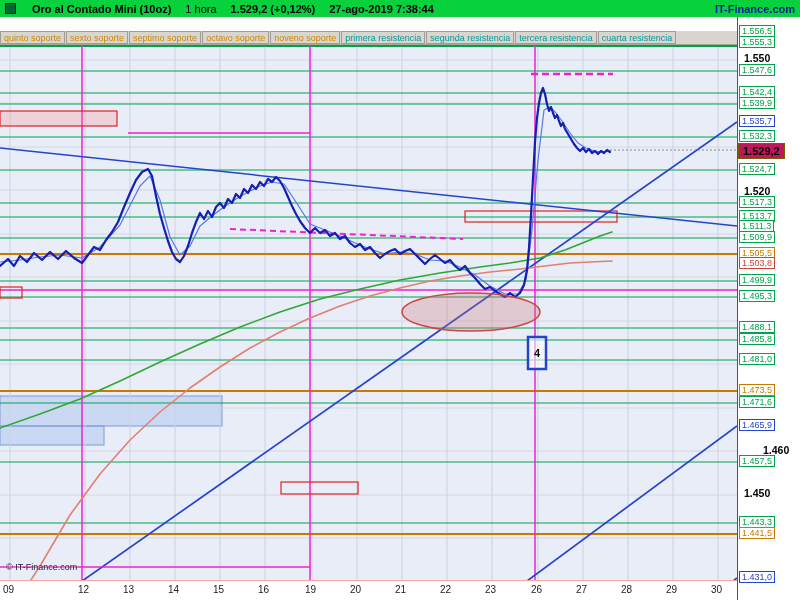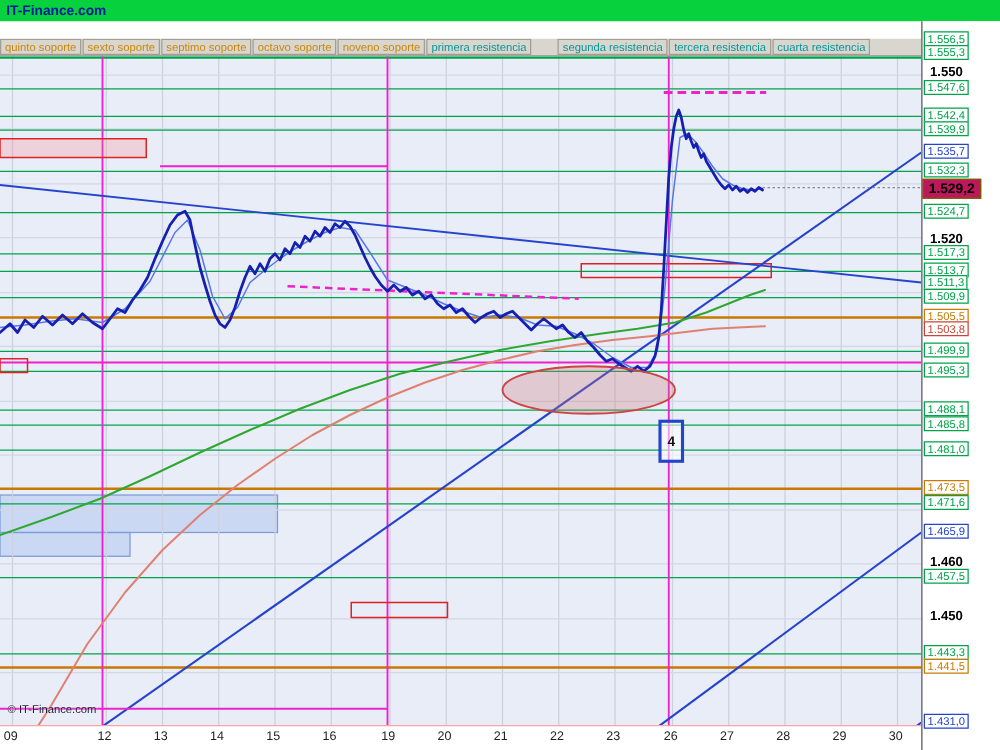--- a/index.html
+++ b/index.html
@@ -45,31 +45,38 @@
   .plabel.plain{color:#000;border:none;background:transparent;font-weight:bold;font-size:10.5px;left:4px;}
   .plabel.current{color:#000;background:#be185d;border-color:#7a5c00;font-weight:bold;
                   font-size:11px;line-height:12px;padding:1px 4px;left:0;}
 </style>
 </head>
 <body>
 
 <div id="root">
 
   <header class="topbar">
+    <div class="tleft">
+      <span class="appicon"></span>
+      <span class="b">Oro al Contado Mini (10oz)</span>
+      <span>1 hora</span>
+      <span class="b">1.529,2 (+0,12%)</span>
+      <span class="b">27-ago-2019 7:38:44</span>
+    </div>
     <span class="brand">IT-Finance.com</span>
   </header>
 
   <div class="legend" id="legend2">
       <span class="chip" style="color: rgb(204, 136, 0);">quinto soporte</span>
       <span class="chip" style="color: rgb(204, 136, 0);">sexto soporte</span>
       <span class="chip" style="color: rgb(204, 136, 0); text-align: center;">septimo soporte</span>
       <span class="chip" style="color: rgb(204, 136, 0);">octavo soporte</span>
       <span class="chip" style="color: rgb(204, 136, 0);">noveno soporte</span>
       <span class="chip" style="color: rgb(0, 153, 153);">primera resistencia</span>
-      <span class="chip" style="color: rgb(0, 153, 153); margin-left: 20px;">segunda resistencia</span>
+      <span class="chip" style="color: rgb(0, 153, 153);">segunda resistencia</span>
       <span class="chip" style="color: rgb(0, 153, 153);">tercera resistencia</span>
       <span class="chip" style="color: rgb(0, 153, 153);">cuarta resistencia</span>
     </div>
 
   <div class="chart">
     <svg id="chart-svg" width="737" height="535" viewBox="0 45 737 535">
         <rect x="0" y="396" width="222" height="30" fill="rgba(145,178,235,0.35)" stroke="#7b9cd4" stroke-width="1"></rect>
         <rect x="0" y="426" width="104" height="19" fill="rgba(145,178,235,0.35)" stroke="#7b9cd4" stroke-width="1"></rect>
         <line x1="10" y1="45" x2="10" y2="580" stroke="#ccd1df" stroke-width="1"></line>
         <line x1="85" y1="45" x2="85" y2="580" stroke="#ccd1df" stroke-width="1"></line>
@@ -184,21 +191,21 @@
       <span class="plabel orange" style="top: 230px;">1.505,5</span>
       <span class="plabel red" style="top: 240px;">1.503,8</span>
       <span class="plabel green" style="top: 257px;">1.499,9</span>
       <span class="plabel green" style="top: 273px;">1.495,3</span>
       <span class="plabel green" style="top: 304px;">1.488,1</span>
       <span class="plabel green" style="top: 316px;">1.485,8</span>
       <span class="plabel green" style="top: 336px;">1.481,0</span>
       <span class="plabel orange" style="top: 367px;">1.473,5</span>
       <span class="plabel green" style="top: 379px;">1.471,6</span>
       <span class="plabel blue" style="top: 402px;">1.465,9</span>
-      <span class="plabel plain" style="top: 428px;">1.460</span>
+      <span class="plabel plain" style="top: 428px; margin-left: 19px;">1.460</span>
       <span class="plabel green" style="top: 438px;">1.457,5</span>
       <span class="plabel plain" style="top: 471px;">1.450</span>
       <span class="plabel green" style="top: 499px;">1.443,3</span>
       <span class="plabel orange" style="top: 510px;">1.441,5</span>
       <span class="plabel blue" style="top: 554px;">1.431,0</span>
     </div>
 
 </div>
 
 </body></html>

